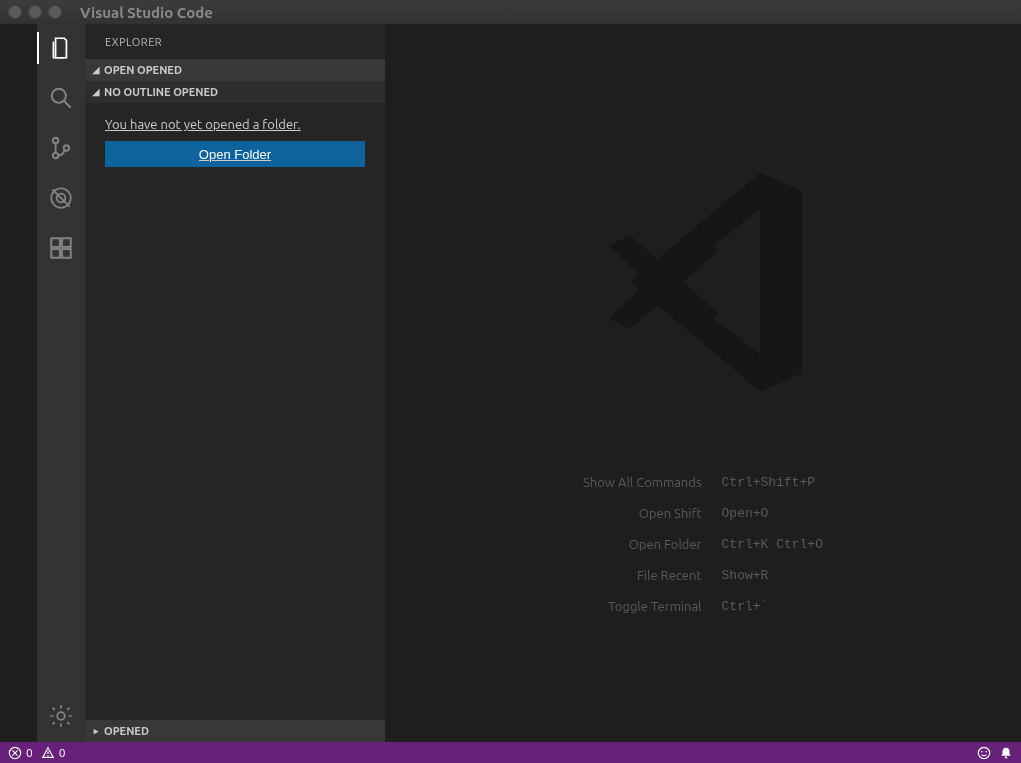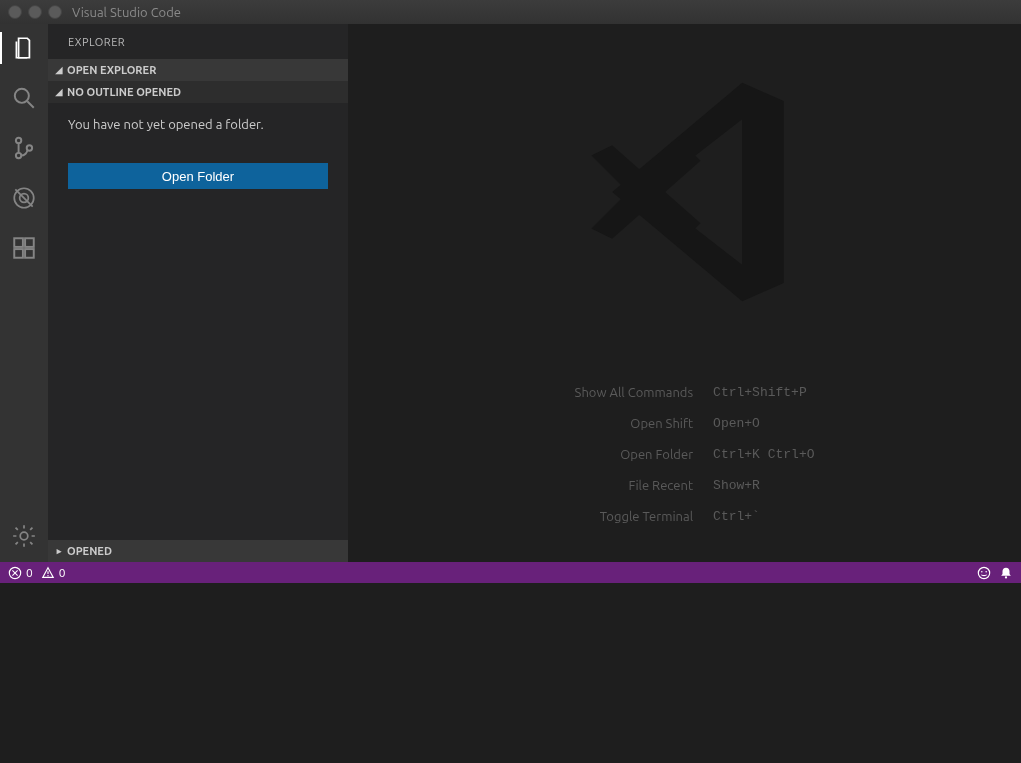--- a/index.html
+++ b/index.html
@@ -1,40 +1,40 @@
 <!DOCTYPE html>
 <html><head>
 <meta charset="utf-8">
 <style>
   * { box-sizing: border-box; margin: 0; padding: 0; }
   html, body { width: 1021px; height: 763px; overflow: hidden; font-family: "Segoe UI", Ubuntu, Arial, sans-serif; background: #1e1e1e; color: #ccc; }
   .titlebar { height: 24px; background: linear-gradient(#3c3c3c,#323232); display: flex; align-items: center; padding: 0 8px; gap: 6px; }
   .tb-btn { width: 14px; height: 14px; border-radius: 50%; background: #5a5a5a; border:1px solid #444; }
-  .tb-title { color: #8a8a8a; font-size: 13px; font-weight: 400; margin-left: 4px; }
-  .workspace { display: flex; height: 538px; }
+  .tb-title { color: #8a8a8a; font-size: 15px; font-weight: 700; margin-left: 12px; }
+  .workspace { display: flex; height: 718px; padding-left: 37px; }
   .activitybar { width: 48px; background: #333333; display: flex; flex-direction: column; align-items: center; padding-top: 10px; gap: 22px; }
   .activitybar .spacer { flex: 1; }
   .act-icon { width: 28px; height: 28px; display:flex; align-items:center; justify-content:center; cursor:pointer; }
   .act-icon svg { width: 26px; height: 26px; }
   .act-icon.inactive svg { stroke:#858585; fill:none; }
   .act-icon.active svg { stroke:#fff; fill:none; }
   .activitybar .act-wrap { position:relative; width:48px; display:flex; justify-content:center; }
   .activitybar .act-wrap.active::before { content:""; position:absolute; left:0; top:-2px; width:2px; height:32px; background:#fff; }
 
   .sidebar { width: 300px; background: #252526; display:flex; flex-direction:column; color:#ccc; }
   .sb-title { height:35px; display:flex; align-items:center; padding:0 20px; font-size:11px; letter-spacing:0.5px; color:#bbb; }
   .sb-section-hdr { height:22px; background:#383838; display:flex; align-items:center; padding:0 6px; font-size:11px; font-weight:700; color:#ccc; cursor:pointer; }
   .sb-section-hdr.dark { background:#2d2d2d; }
   .sb-section-hdr .chev { width:10px; display:inline-block; text-align:center; margin-right:3px; font-size:9px; color:#ccc;}
-  .sb-body { flex:1; padding: 14px 20px; font-size:13px; color:#ccc; display:flex; flex-direction:column; gap:32px; }
+  .sb-body { flex:1; padding: 14px 20px; font-size:13px; color:#ccc; display:flex; flex-direction:column; gap:10px;text-decoration:underline; }
   .open-folder-btn { background:#0e639c; color:#fff; height:26px; border:none; width:100%; font-size:13px; cursor:pointer; }
   .sb-outline { margin-top:auto; }
 
   .editor { flex:1; background:#1e1e1e; position:relative; display:flex; flex-direction:column; align-items:center; justify-content:center; }
-  .watermark { display:flex; flex-direction:column; align-items:flex-end; gap:60px; }
+  .watermark { display:flex; flex-direction:column; align-items:center; gap:60px; }
   .vslogo svg { width: 260px; height: 260px; }
   .shortcuts { display:grid; grid-template-columns: auto auto; column-gap:20px; row-gap:16px; font-size:13px; color:#5a5a5a; }
   .shortcuts .lbl { text-align:right; }
   .shortcuts .key { text-align:left;font-family:Liberation Mono, monospace; }
 
   .statusbar { height:21px; background:#68217a; color:#fff; display:flex; align-items:center; font-size:12px; padding:0 8px; gap:8px; }
   .statusbar .spacer { flex:1; }
   .sb-item { display:flex; align-items:center; gap:4px; cursor:pointer; }
   .sb-item svg { width:14px; height:14px; }
 </style>
@@ -106,21 +106,21 @@
           </svg>
       </div>
     </div>
   </div>
 
   <div class="sidebar">
     <div class="sb-title">EXPLORER</div>
 
     <div class="sb-section-hdr">
       <span class="chev">◢</span>
-      <span>OPEN EXPLORER</span>
+      <span>OPEN OPENED</span>
     </div>
 
     <div class="sb-section-hdr dark">
       <span class="chev">◢</span>
       <span>NO OUTLINE OPENED</span>
     </div>
 
     <div class="sb-body">
       <div>You have not yet opened a folder.</div>
       <button class="open-folder-btn">Open Folder</button>

